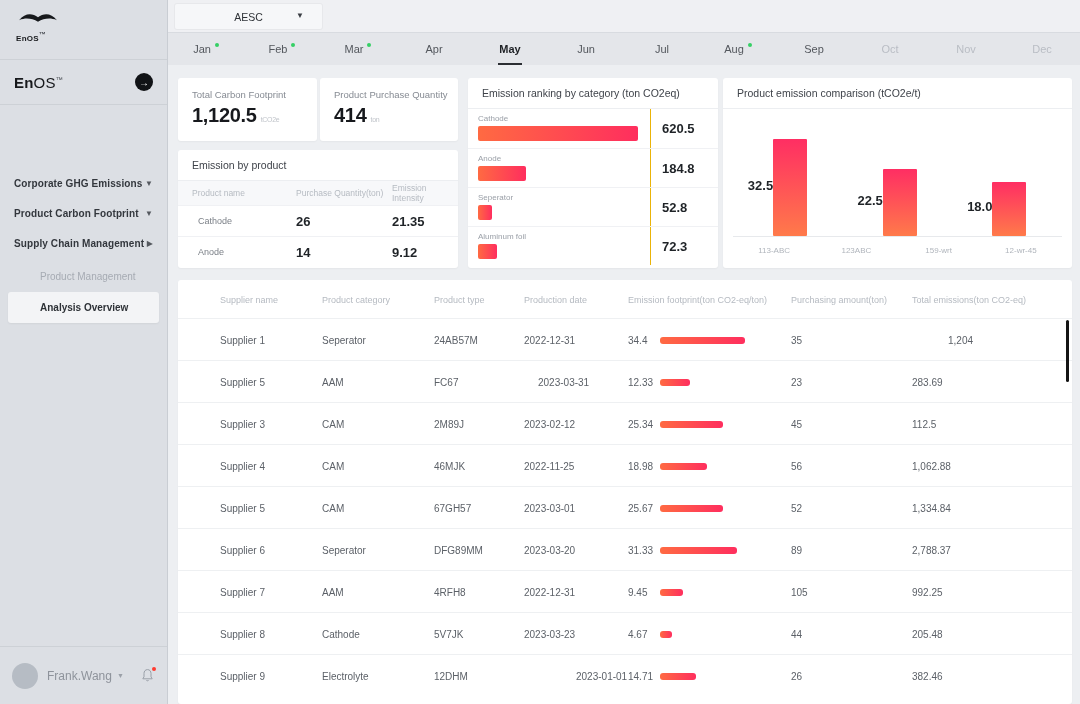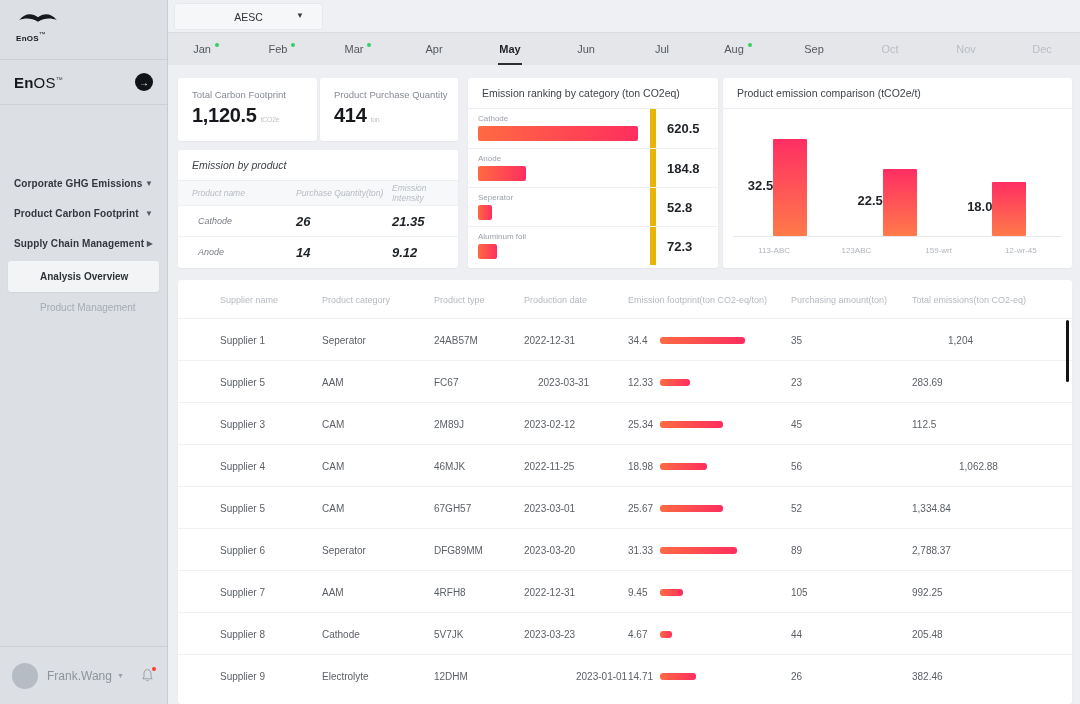--- a/index.html
+++ b/index.html
@@ -53,35 +53,35 @@
   .underline { position:absolute; bottom:0; left:50%; margin-left:-12px; width:24px; height:2px; background:#2b2e33; }
   
   .card { position:absolute; background:#fff; border-radius:3px; box-shadow:0 1px 2px rgba(0,0,0,.04); }
   .stat-card-1 { left:10px; top:78px; width:139px; height:63px; padding:11px 0 0 14px; }
   .stat-card-2 { left:152px; top:78px; width:138px; height:63px; padding:11px 0 0 14px; }
   .stat-title { font-size:9.5px; color:#868b93; }
   .stat-value { font-size:20px; font-weight:bold; color:#17191d; margin-top:4px; letter-spacing:-.3px; }
   .stat-unit { font-size:7px; color:#c0c4ca; font-weight:normal; margin-left:4px; }
   .card-title { font-size:10.5px; color:#3f434a; padding:9px 14px; border-bottom:1px solid #eceef1; }
   
-  .ebp-card { left:10px; top:150px; width:280px; height:118px;font-style:italic; }
+  .ebp-card { left:10px; top:150px; width:280px; height:118px; }
   .ebp-head { display:grid; grid-template-columns:104px 96px 1fr; background:#f7f8fa;
     height:24px; align-items:center; font-size:8.5px; color:#b6bbc2; padding-left:14px; }
   .ebp-row { display:grid; grid-template-columns:104px 96px 1fr; height:31px; align-items:center;
     border-top:1px solid #f0f1f4; padding-left:14px; }
   .ebp-name { font-size:9px; color:#7c8188; padding-left:6px; }
   .ebp-num { font-size:13px; font-weight:bold; color:#1f2327; }
   
   .rank-card { left:300px; top:78px; width:250px; height:190px; }
   .rank-row { display:flex; height:39px; border-top:1px solid #f0f1f4; }
   .rank-row:first-of-type { border-top:none; }
   .rank-left { flex:1; padding:5px 10px 0 10px; }
   .rank-label { font-size:8px; color:#9ba0a8; margin-bottom:3px; }
   .rank-bar { height:15px; border-radius:2px; }
-  .rank-val { width:68px; border-left:6px solid #eab308; display:flex; align-items:center;
+  .rank-val { width:68px; border-left:1px solid #eab308; display:flex; align-items:center;
     padding-left:11px; font-size:13px; font-weight:bold; color:#1f2327; }
   
   .cmp-card { left:555px; top:78px; width:349px; height:190px; }
   .cmp-plot { height:128px; margin:0 10px; display:flex; align-items:flex-end;
     justify-content:space-around; border-bottom:1px solid #e7e9ec; }
   .cmp-col { width:80px; display:flex; flex-direction:row; align-items:center; }
   .cmp-val { font-size:13px; font-weight:bold; color:#1f2327; margin-bottom:5px; }
   .cmp-bar { width:34px; border-radius:1px; }
   .cmp-labels { margin:0 10px; display:flex; justify-content:space-around; }
   .cmp-xlab { width:80px; text-align:center; font-size:8px; color:#b0b5bc; padding-top:9px; }
@@ -120,25 +120,25 @@
       </div>
       <div class="menu-item">
         <span class="lbl">Product Carbon Footprint</span>
         <span class="caret">▼</span>
       </div>
       <div class="menu-item">
         <span class="lbl">Supply Chain Management</span>
         <span class="caret">▶</span>
       </div>
       <div class="submenu">
+        <div class="sub-item">
+          <span>Product Management</span>
+        </div>
         <div class="sub-item active">
           <span>Analysis Overview</span>
-        </div>
-        <div class="sub-item">
-          <span>Product Management</span>
         </div>
       </div>
     </div>
   <div class="user-row">
     <div class="avatar"></div>
     <div class="user-name">Frank.Wang</div>
     <div class="user-caret">▼</div>
     <div class="bell-wrap">
       <svg width="13" height="15" viewBox="0 0 13 15">
           <path d="M6.5 1.6 C4.2 1.6 3 3.4 3 5.5 L3 8.8 L1.8 10.8 L11.2 10.8 L10 8.8 L10 5.5 C10 3.4 8.8 1.6 6.5 1.6 Z M5.3 12 A1.3 1.3 0 0 0 7.7 12" fill="none" stroke="#9aa0a8" stroke-width="1"></path>
@@ -328,21 +328,21 @@
           <span style="left: 734px;">112.5</span>
           <div class="fbar" style="width: 63px; background: linear-gradient(90deg, rgb(255, 106, 66), rgb(255, 46, 94));"></div>
         </div>
         <div class="trow">
           <span style="left: 42px;">Supplier 4</span>
           <span style="left: 144px;">CAM</span>
           <span style="left: 256px;">46MJK</span>
           <span style="left: 346px;">2022-11-25</span>
           <span style="left: 450px;">18.98</span>
           <span style="left: 613px;">56</span>
-          <span style="left: 734px; margin-left: 47px;">1,062.88</span>
+          <span style="left: 734px;">1,062.88</span>
           <div class="fbar" style="width: 47px; background: linear-gradient(90deg, rgb(255, 106, 66), rgb(255, 46, 94));"></div>
         </div>
         <div class="trow">
           <span style="left: 42px;">Supplier 5</span>
           <span style="left: 144px;">CAM</span>
           <span style="left: 256px;">67GH57</span>
           <span style="left: 346px;">2023-03-01</span>
           <span style="left: 450px;">25.67</span>
           <span style="left: 613px;">52</span>
           <span style="left: 734px;">1,334.84</span>

